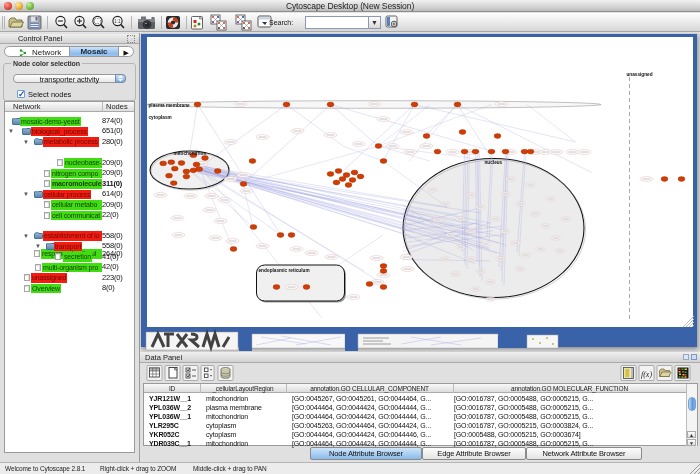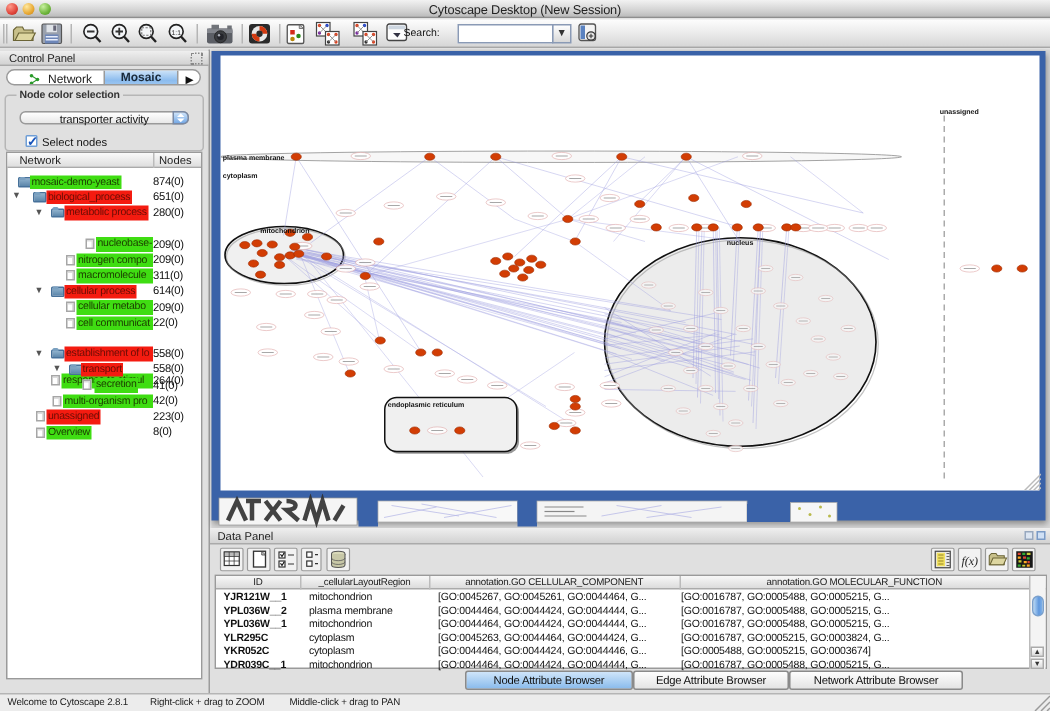--- a/index.html
+++ b/index.html
@@ -9,21 +9,21 @@
 #titlebar .tl{position:absolute;top:2px;width:8px;height:8px;border-radius:50%}
 #title-text{position:absolute;top:1px;left:0;width:100%;text-align:center;font-size:8.5px;letter-spacing:-0.1px;color:#222}
 
 #toolbar{position:absolute;left:0;top:13px;width:700px;height:19px;background:linear-gradient(#fdfdfd,#e9e9e9 55%,#d6d6d6);border-bottom:1px solid #a8a8a8}
 .tsep{position:absolute;top:3px;height:13px;width:1px;background:#b5b5b5}
 #searchlbl{position:absolute;left:269px;top:6px;font-size:7px;color:#111}
 #searchbox{position:absolute;left:305px;top:3px;width:64px;height:13px;background:#fff;border:1px solid #8a9ab5}
 #searcharrow{position:absolute;left:368px;top:3px;width:13px;height:13px;background:linear-gradient(#fefefe,#d8d8d8);border:1px solid #8a9ab5;font-size:7px;text-align:center;line-height:12px;color:#333}
 
 #cpanel{position:absolute;left:0;top:33px;width:140px;height:429px;background:#e0e0e0;border-right:1px solid #9c9c9c}
-#cphead{position:absolute;left:0;top:1px;width:139px;height:10px;background:linear-gradient(#efefef,#d2d2d2);border-bottom:1px solid #aaa;font-size:7.5px;letter-spacing:-0.1px;color:#222;padding-left:6px;line-height:10px}
+#cphead{position:absolute;left:0;top:1px;width:139px;height:10px;background:linear-gradient(#efefef,#d2d2d2);border-bottom:1px solid #aaa;font-size:7.5px;letter-spacing:-0.1px;color:#222;padding-left:18px;line-height:10px}
 #cptabs{position:absolute;left:4px;top:13px;width:130px;height:11px;background:#fff;border:1px solid #9a9a9a;border-radius:6px;overflow:hidden}
 #tab-mosaic{position:absolute;left:64px;top:0;width:50px;height:11px;background:linear-gradient(#cde3f8,#8cbcee 60%,#a3cbf2);border-left:1px solid #9a9a9a;border-right:1px solid #9a9a9a;text-align:center;font-size:8px;font-weight:bold;color:#1a2a3a;line-height:10px}
 #tab-net{position:absolute;left:27px;top:0;font-size:8px;color:#222;line-height:11px}
 #tab-arrow{position:absolute;right:4px;top:2px;font-size:7px;color:#111}
 #ncs{position:absolute;left:3px;top:30px;width:133px;height:38px;border:1px solid #b6b6b6;border-radius:3px}
 #ncs-lbl{position:absolute;left:7px;top:-4px;background:#e0e0e0;font-size:7px;letter-spacing:-0.1px;font-weight:bold;color:#333;padding:0 2px}
 #combo{position:absolute;left:9px;top:10px;width:113px;height:9px;background:linear-gradient(#fff,#e8e8e8);border:1px solid #9a9a9a;border-radius:4px;font-size:7.5px;letter-spacing:-0.1px;color:#111;text-align:center;line-height:9px}
 #combo-btn{position:absolute;right:-1px;top:-1px;width:11px;height:9px;border-radius:0 4px 4px 0;background:linear-gradient(#cfe4fa,#76aae6);border:1px solid #7a8aa5}
 #checkbox{position:absolute;left:13px;top:26px;width:8px;height:8px;background:#fff;border:1px solid #6f9ed6;border-radius:1px;color:#1a55bb;font-size:9px;line-height:7px;font-weight:bold}
 #check-lbl{position:absolute;left:24px;top:25.5px;font-size:7.5px;color:#111}
@@ -244,21 +244,21 @@
 <div class="trow" style="top:41.80px;">
             <span class="file" style="left:57px"></span>
             <span class="lbl g" style="left:64px;width:38px;">nucleobase-</span>
             <span class="cnt">209(0)</span>
           </div>
 <div class="trow" style="top:52.25px;">
             <span class="file" style="left:44px"></span>
             <span class="lbl g" style="left:51px;width:51px;">nitrogen compo</span>
             <span class="cnt">209(0)</span>
           </div>
-<div class="trow" style="top:62.70px;">
+<div class="trow" style="top:62.70px;font-weight:bold;">
             <span class="file" style="left:44px"></span>
             <span class="lbl g" style="left:51px;width:51px;">macromolecule</span>
             <span class="cnt">311(0)</span>
           </div>
 <div class="trow" style="top:73.15px;">
             <span class="tri" style="left:23px;color:#555">▼</span>
             <span class="fold" style="left:34px"></span>
             <span class="lbl r" style="left:43px;">cellular process</span>
             <span class="cnt">614(0)</span>
           </div>

